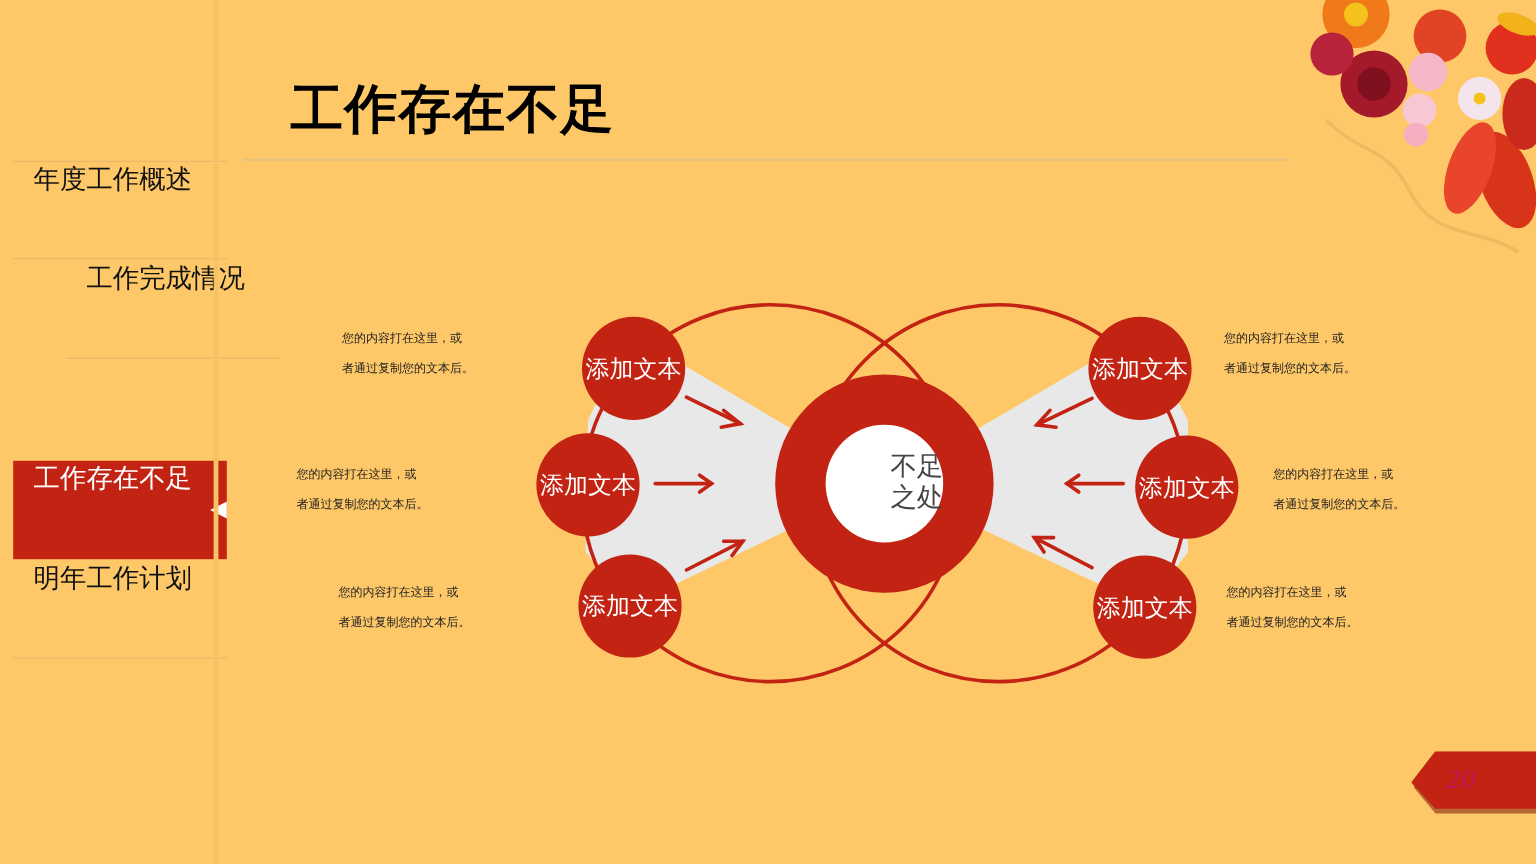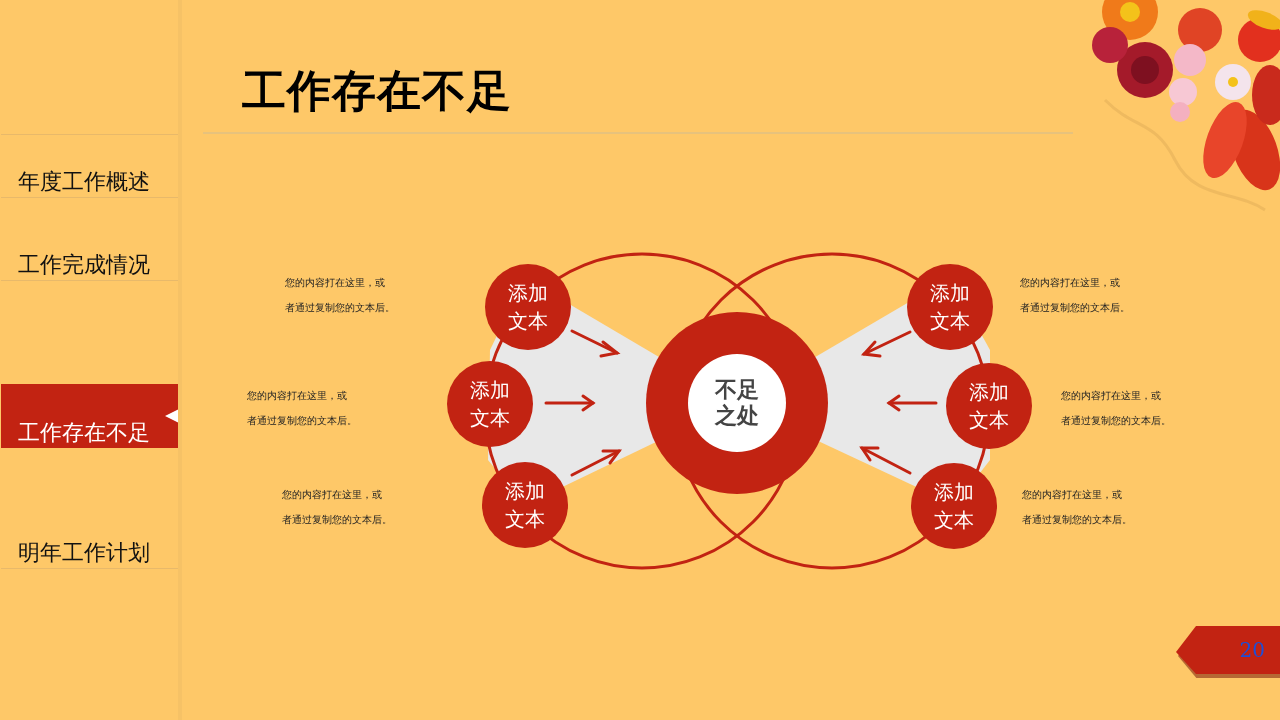--- a/index.html
+++ b/index.html
@@ -1,47 +1,47 @@
 <!DOCTYPE html>
 <html><head>
 <meta charset="utf-8">
 <style>
   html,body{margin:0;padding:0;}
   body{width:1280px;height:720px;overflow:hidden;background:#FEC868;position:relative;font-family:"DejaVu Sans","Liberation Sans",sans-serif;}
   .sidebar{position:absolute;left:0;top:0;width:178px;height:720px;background:#FEC868;}
   .sidebar-shade{position:absolute;left:178px;top:0;width:4px;height:720px;background:#F6C266;}
-  .nav-item{position:absolute;left:1px;width:178px;height:64px;display:flex;align-items:flex-end;box-sizing:border-box;padding-left:17px;font-size:22px;color:#111;border-bottom:1px solid #E8B96A;}
+  .nav-item{position:absolute;left:11px;width:178px;height:82px;display:flex;align-items:flex-start;box-sizing:border-box;padding-left:17px;font-size:22px;color:#111;border-bottom:1px solid #E8B96A;}
   .nav-item.first{border-top:1px solid #E8B96A;}
   .nav-item.active{background:#C22312;color:#fff;border-bottom:none;}
   .nav-pointer{position:absolute;right:0;top:50%;margin-top:-7px;width:0;height:0;border-top:7px solid transparent;border-bottom:7px solid transparent;border-right:14px solid #fff;}
   .title{position:absolute;left:242px;top:62px;font-size:44px;font-weight:bold;color:#000;letter-spacing:1px;}
   .title-rule{position:absolute;left:203px;top:132px;width:870px;height:2px;background:#E7C27C;}
   .flowers{position:absolute;right:0;top:0;width:215px;height:215px;}
   .diagram{position:absolute;left:0;top:0;width:1280px;height:720px;}
   .txt{position:absolute;font-size:10px;line-height:25px;color:#222;white-space:nowrap;}
-  .node{position:absolute;width:86px;height:86px;border-radius:50%;background:#C22312;color:#fff;font-size:20px;line-height:28px;display:flex;flex-direction:column;align-items:center;justify-content:center;}
-  .center-label{position:absolute;left:688px;top:354px;width:98px;height:98px;border-radius:50%;display:flex;flex-direction:column;align-items:center;justify-content:center;font-size:22px;line-height:26px;color:#444;font-weight:bold;}
+  .node{position:absolute;width:86px;height:86px;border-radius:50%;background:#C22312;color:#fff;font-size:20px;line-height:28px;display:flex;flex-direction:row;align-items:center;justify-content:center;}
+  .center-label{position:absolute;left:688px;top:354px;width:98px;height:98px;border-radius:50%;display:flex;flex-direction:column;align-items:flex-end;justify-content:center;font-size:22px;line-height:26px;color:#444;}
   .page-badge{position:absolute;left:1176px;top:626px;width:104px;height:52px;}
-  .page-num{position:absolute;left:1205px;top:638px;width:60px;text-align:right;color:#1d4ed8;font-family:"DejaVu Serif","Liberation Serif",serif;font-size:20px;}
+  .page-num{position:absolute;left:1205px;top:638px;width:60px;text-align:left;color:#be185d;font-family:"DejaVu Serif","Liberation Serif",serif;font-size:20px;font-style:italic;}
 </style>
 </head>
 <body>
 
 <div class="sidebar">
   <div class="nav-item first" style="top:134px;">
     <span>年度工作概述</span>
   </div>
-  <div class="nav-item" style="top:217px;">
+  <div class="nav-item" style="top:217px;margin-left:44px;">
     <span>工作完成情况</span>
   </div>
   <div class="nav-item active" style="top:384px;">
     <span>工作存在不足</span>
     <span class="nav-pointer"></span>
   </div>
-  <div class="nav-item" style="top:467px;margin-top:38px;">
+  <div class="nav-item" style="top:467px;">
     <span>明年工作计划</span>
   </div>
 </div>
 <div class="sidebar-shade"></div>
 
 <div class="title">工作存在不足</div>
 <div class="title-rule"></div>
 
 <svg class="flowers" viewBox="0 0 215 215">
   <path d="M40 100 C70 130, 90 120, 110 160 C130 200, 170 190, 200 210" stroke="#E5B05A" stroke-width="3" fill="none" opacity="0.6"></path>

